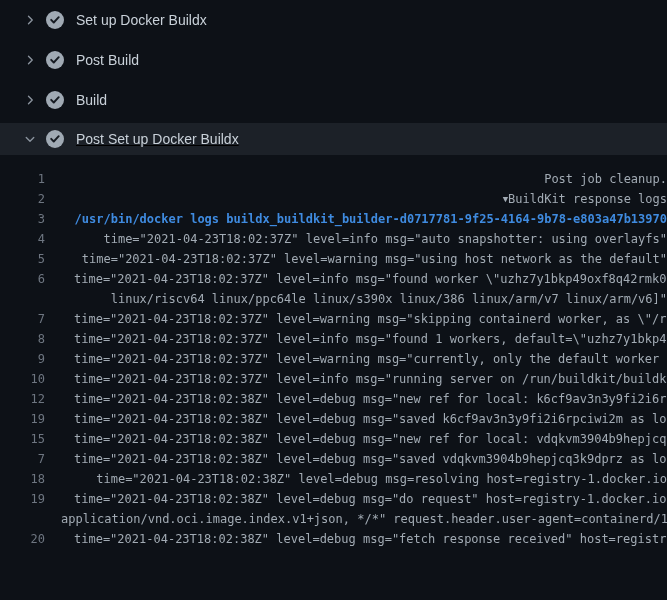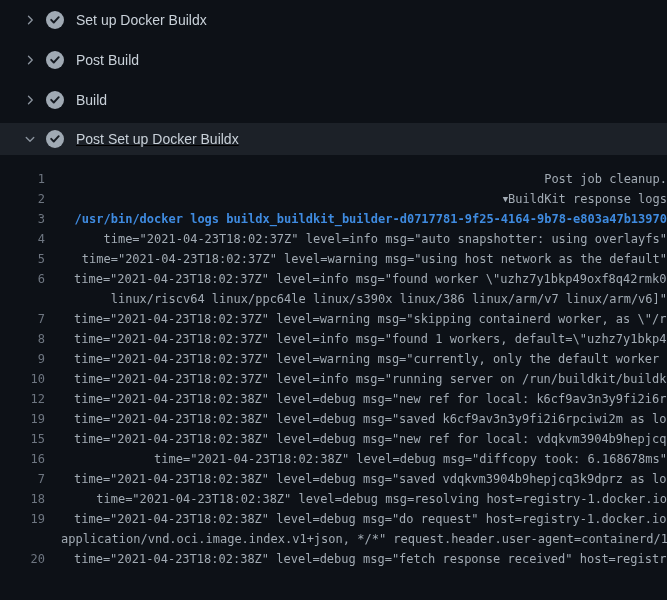--- a/index.html
+++ b/index.html
@@ -200,24 +200,20 @@
   <div class="log-line normal indent">
     <span class="num">19</span>
     <span class="txt"><span class="txt-content">time="2021-04-23T18:02:38Z" level=debug msg="saved k6cf9av3n3y9fi2i6rpciwi2m as loca</span></span>
   </div>
 
   <div class="log-line normal indent">
     <span class="num">15</span>
     <span class="txt"><span class="txt-content">time="2021-04-23T18:02:38Z" level=debug msg="new ref for local: vdqkvm3904b9hepjcq3k</span></span>
   </div>
 
-  <div class="log-line normal indent">
-    <span class="num">16</span>
-    <span class="txt"><span class="txt-content">time="2021-04-23T18:02:38Z" level=debug msg="diffcopy took: 6.168678ms"</span></span>
-  </div>
 
   <div class="log-line normal indent">
     <span class="num">7</span>
     <span class="txt"><span class="txt-content">time="2021-04-23T18:02:38Z" level=debug msg="saved vdqkvm3904b9hepjcq3k9dprz as loca</span></span>
   </div>
 
   <div class="log-line normal indent">
     <span class="num">18</span>
     <span class="txt"><span class="txt-content">time="2021-04-23T18:02:38Z" level=debug msg=resolving host=registry-1.docker.io</span></span>
   </div>

